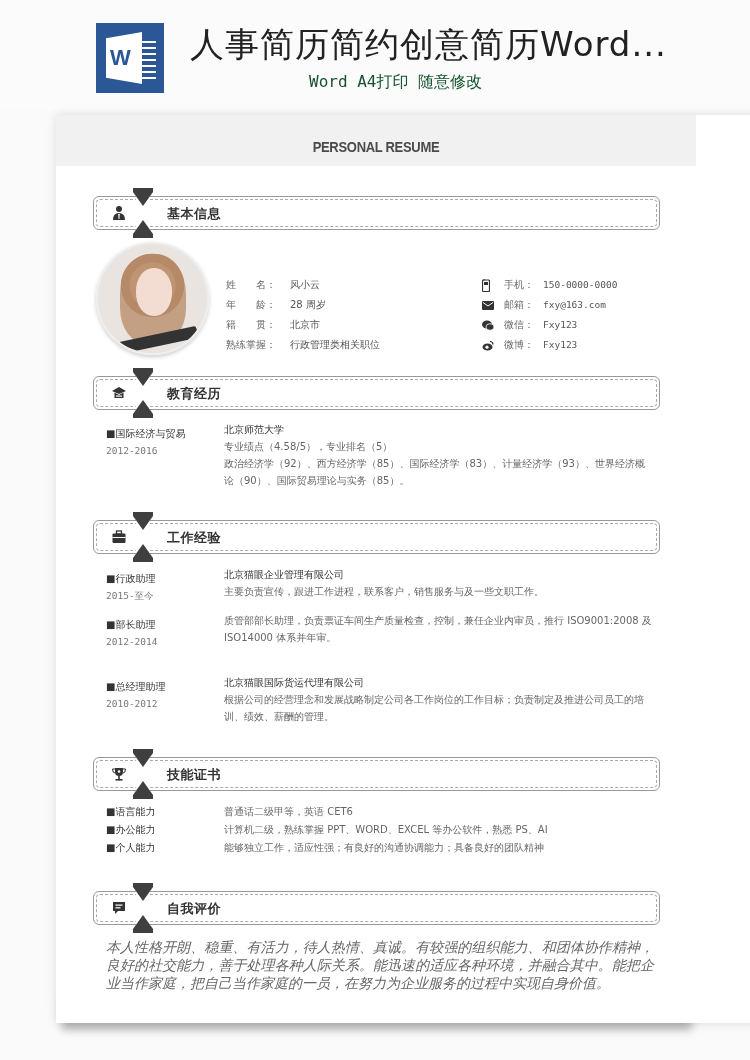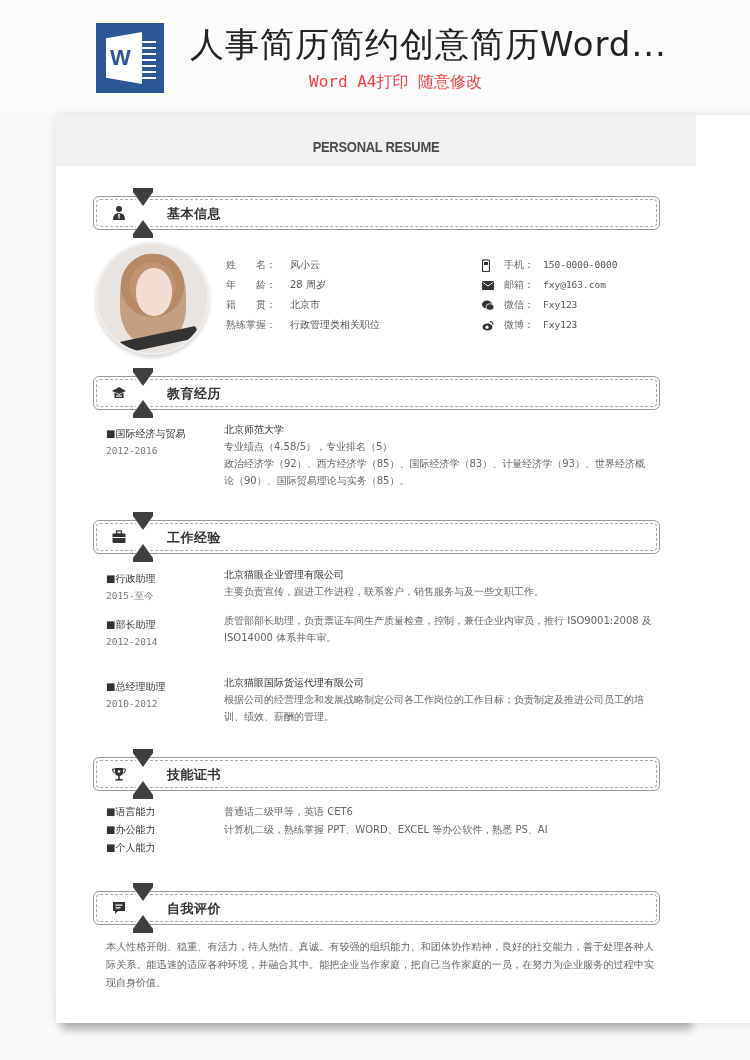--- a/index.html
+++ b/index.html
@@ -7,21 +7,21 @@
     body { position: relative; font-family: "DejaVu Sans", "Liberation Sans", sans-serif; color: #555; }
 
     
     .banner { position: absolute; left: 0; top: 0; width: 750px; height: 110px; background: #fbfbfb; }
     .word-logo { position: absolute; left: 96px; top: 23px; width: 68px; height: 70px; background: #2b5797; }
     .word-logo .page { position: absolute; left: 10px; top: 9px; width: 36px; height: 52px; background: #fff; clip-path: polygon(0 12%, 100% 0, 100% 100%, 0 88%); }
     .word-logo .W { position: absolute; left: 14px; top: 22px; font: bold 22px "Liberation Sans", sans-serif; color: #2b5797; }
     .word-logo .lines { position: absolute; left: 42px; top: 18px; width: 18px; }
     .word-logo .lines i { display: block; height: 2px; background: #fff; margin-bottom: 4px; }
     .banner-title { position: absolute; left: 190px; top: 22px; font-size: 34px; color: #222; letter-spacing: 1px; white-space: nowrap; }
-    .banner-sub { position: absolute; left: 309px; top: 72px; font-size: 16px; color: #ef4444; white-space: nowrap; font-family: "DejaVu Sans Mono", monospace; }
+    .banner-sub { position: absolute; left: 309px; top: 72px; font-size: 16px; color: #14532d; white-space: nowrap; font-family: "DejaVu Sans Mono", monospace; }
 
     
     .page-shadow { position: absolute; left: 62px; top: 1000px; width: 630px; height: 30px; background: #b7b7b7; filter: blur(4px); }
     .sheet { position: absolute; left: 56px; top: 115px; width: 712px; height: 908px; background: #fff; box-shadow: 0 0 10px rgba(0,0,0,0.12); }
     .sheet-header { position: absolute; left: 0; top: 0; width: 640px; height: 51px; background: #f1f1f1; }
     .sheet-header span { position: absolute; left: 0; width: 640px; top: 24px; text-align: center; font: bold 13px "Liberation Sans", sans-serif; color: #4a4a4a; letter-spacing: -0.3px; transform: scaleY(1.15); }
 
     
     .ribbon { position: absolute; left: 37px; width: 567px; height: 34px; border: 1px solid #999; border-radius: 6px; }
     .ribbon::before { content: ""; position: absolute; left: 2px; top: 2px; right: 2px; bottom: 2px; border: 1px dashed #aaa; border-radius: 4px; }
@@ -32,42 +32,42 @@
     .ribbon .gap { position: absolute; left: 42px; top: -2px; width: 14px; height: 36px; background: #fff; }
     .ribbon .icon { position: absolute; left: 17px; top: 8px; width: 16px; height: 16px; }
     .ribbon .title { position: absolute; left: 73px; top: 8px; font-size: 13px; color: #333; font-weight: bold; letter-spacing: 0.5px; }
 
     
     .avatar { position: absolute; left: 40px; top: 127px; width: 113px; height: 113px; border-radius: 50%; background: radial-gradient(circle at 50% 38%, #f3dcd0 0 18%, #d8b39b 19% 26%, #b98a6b 27% 36%, #e9e4e0 37%); border: 2px solid #eee; box-shadow: 0 2px 4px rgba(0,0,0,0.2); overflow: hidden; }
     .avatar .hair { position: absolute; left: 22px; top: 10px; width: 66px; height: 90px; border-radius: 45% 45% 40% 40%; background: #b68a66; opacity: 0.75; }
     .avatar .face { position: absolute; left: 38px; top: 24px; width: 36px; height: 48px; border-radius: 48%; background: #f3ddd2; }
     .avatar .collar { position: absolute; left: 20px; top: 90px; width: 80px; height: 12px; background: #333; transform: rotate(-12deg); border-radius: 3px; }
 
-    .info { position: absolute; font-size: 10px; color: #666; line-height: 20px; }
+    .info { position: absolute; font-size: 10px; color: #666; line-height: 20px; margin-top: 20px; }
     .info-left { left: 170px; top: 140px; }
     .info-row { display: flex; height: 20px; }
     .info-row .k { width: 64px; letter-spacing: 0; }
     .info-row .v { color: #555; }
     .info-right { left: 426px; top: 140px; }
     .info-right .info-row .ic { width: 22px; display: flex; align-items: center; }
     .info-right .info-row .k { width: 39px; }
     .info-right .info-row .v { font-family: "DejaVu Sans Mono", monospace; font-size: 9.5px; }
 
     
     .entry { position: absolute; left: 50px; width: 560px; font-size: 10px; line-height: 17px; color: #666; }
     .entry .l { position: absolute; left: 0; top: 4px; width: 118px; }
     .entry .l .role { color: #333; }
     .entry .l .role::before { content: "■"; font-size: 10px; color: #333; }
     .entry .l .date { color: #777; font-family: "DejaVu Sans Mono", monospace; font-size: 9.5px; }
     .entry .r { position: absolute; left: 118px; top: 0; width: 430px; }
     .entry .r .org { color: #333; }
     .skills .row { display: flex; height: 18px; line-height: 18px; }
     .skills .row .k { width: 118px; color: #333; }
     .skills .row .k::before { content: "■"; }
-    .eval { position: absolute; left: 50px; top: 823px; width: 548px; font-size: 10px; line-height: 18px; color: #666; text-align: justify; }
+    .eval { position: absolute; left: 50px; top: 823px; width: 548px; font-size: 14px; line-height: 18px; color: #666; text-align: justify; font-style: italic; }
   </style>
 </head>
 <body>
 
 <div class="banner">
   <div class="word-logo">
     <div class="page"></div>
     <span class="W">W</span>
     <div class="lines">
         <i></i>
@@ -259,20 +259,21 @@
     <div class="row">
       <span class="k">语言能力</span>
       <span>普通话二级甲等，英语 CET6</span>
     </div>
     <div class="row">
       <span class="k">办公能力</span>
       <span>计算机二级，熟练掌握 PPT、WORD、EXCEL 等办公软件，熟悉 PS、AI</span>
     </div>
     <div class="row">
       <span class="k">个人能力</span>
+      <span>能够独立工作，适应性强；有良好的沟通协调能力；具备良好的团队精神</span>
     </div>
   </div>
 
   <div class="ribbon" style="top:776px">
     <div class="gap"></div>
     <div class="tri-down"></div>
     <div class="tri-up"></div>
     <svg class="icon" viewBox="0 0 16 16">
       <path d="M2 2 L14 2 L14 11 L7 11 L4 14 L4 11 L2 11 Z" fill="#333"></path>
         <rect x="4.5" y="4.5" width="7" height="1.2" fill="#fff"></rect>

